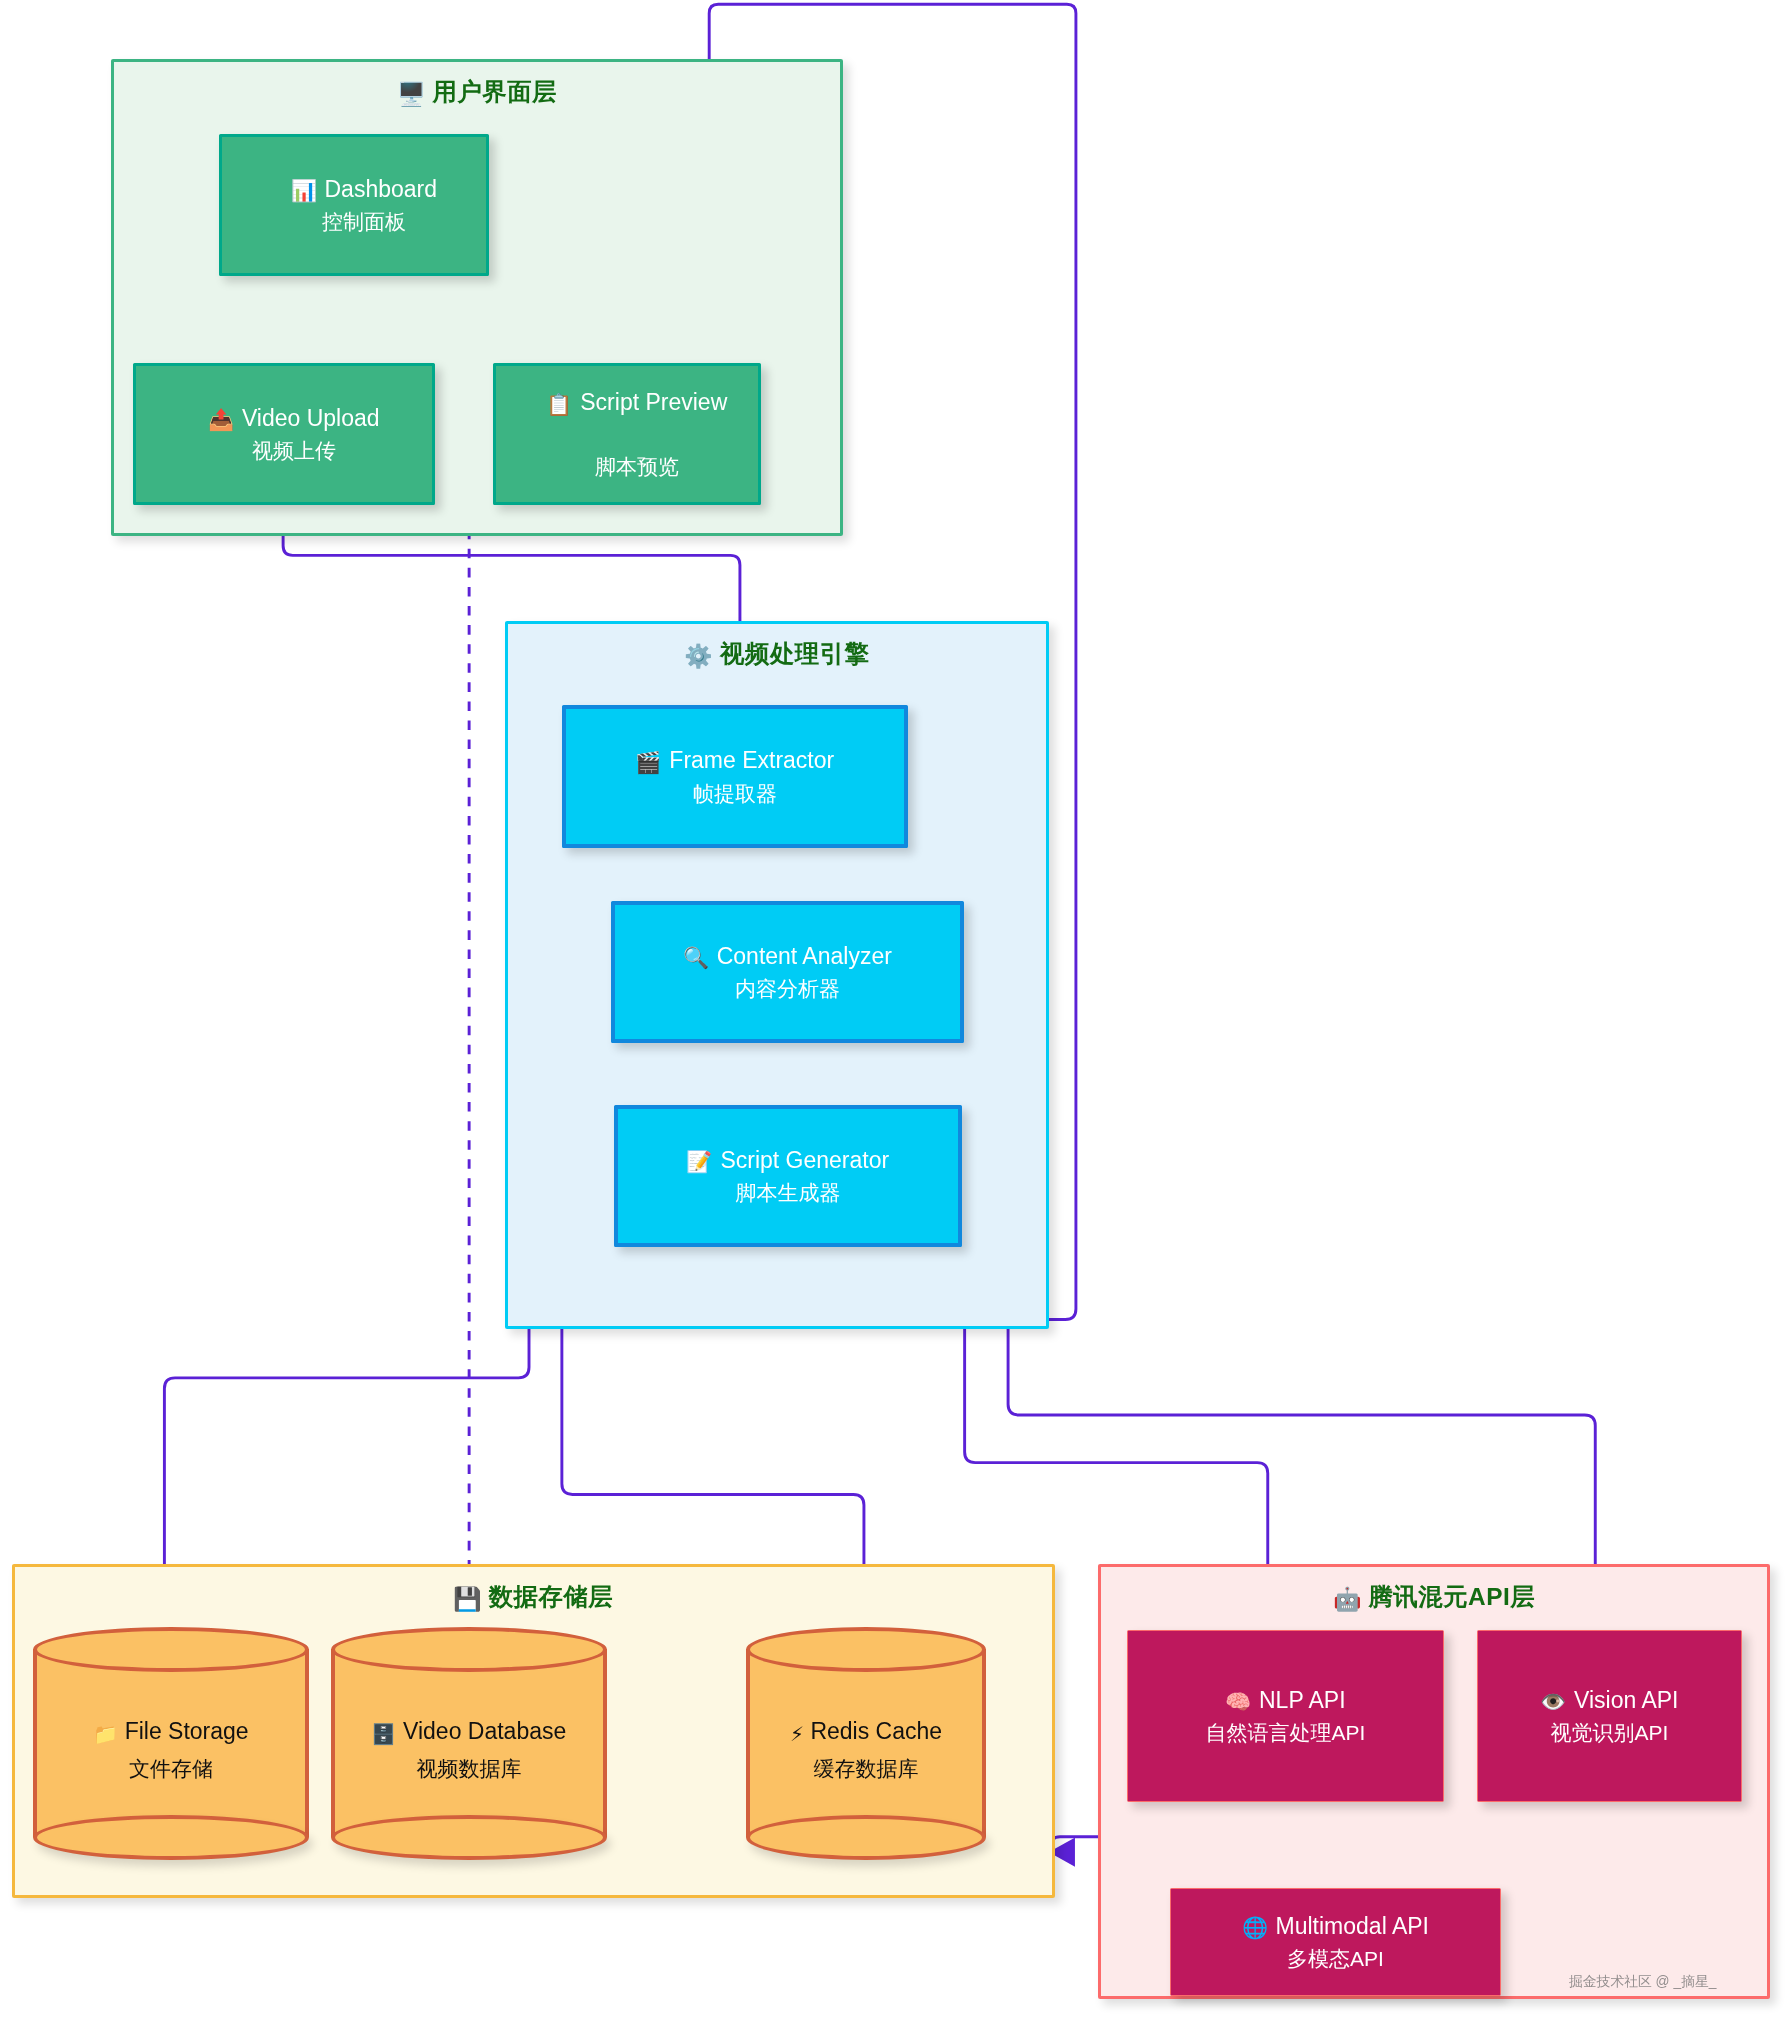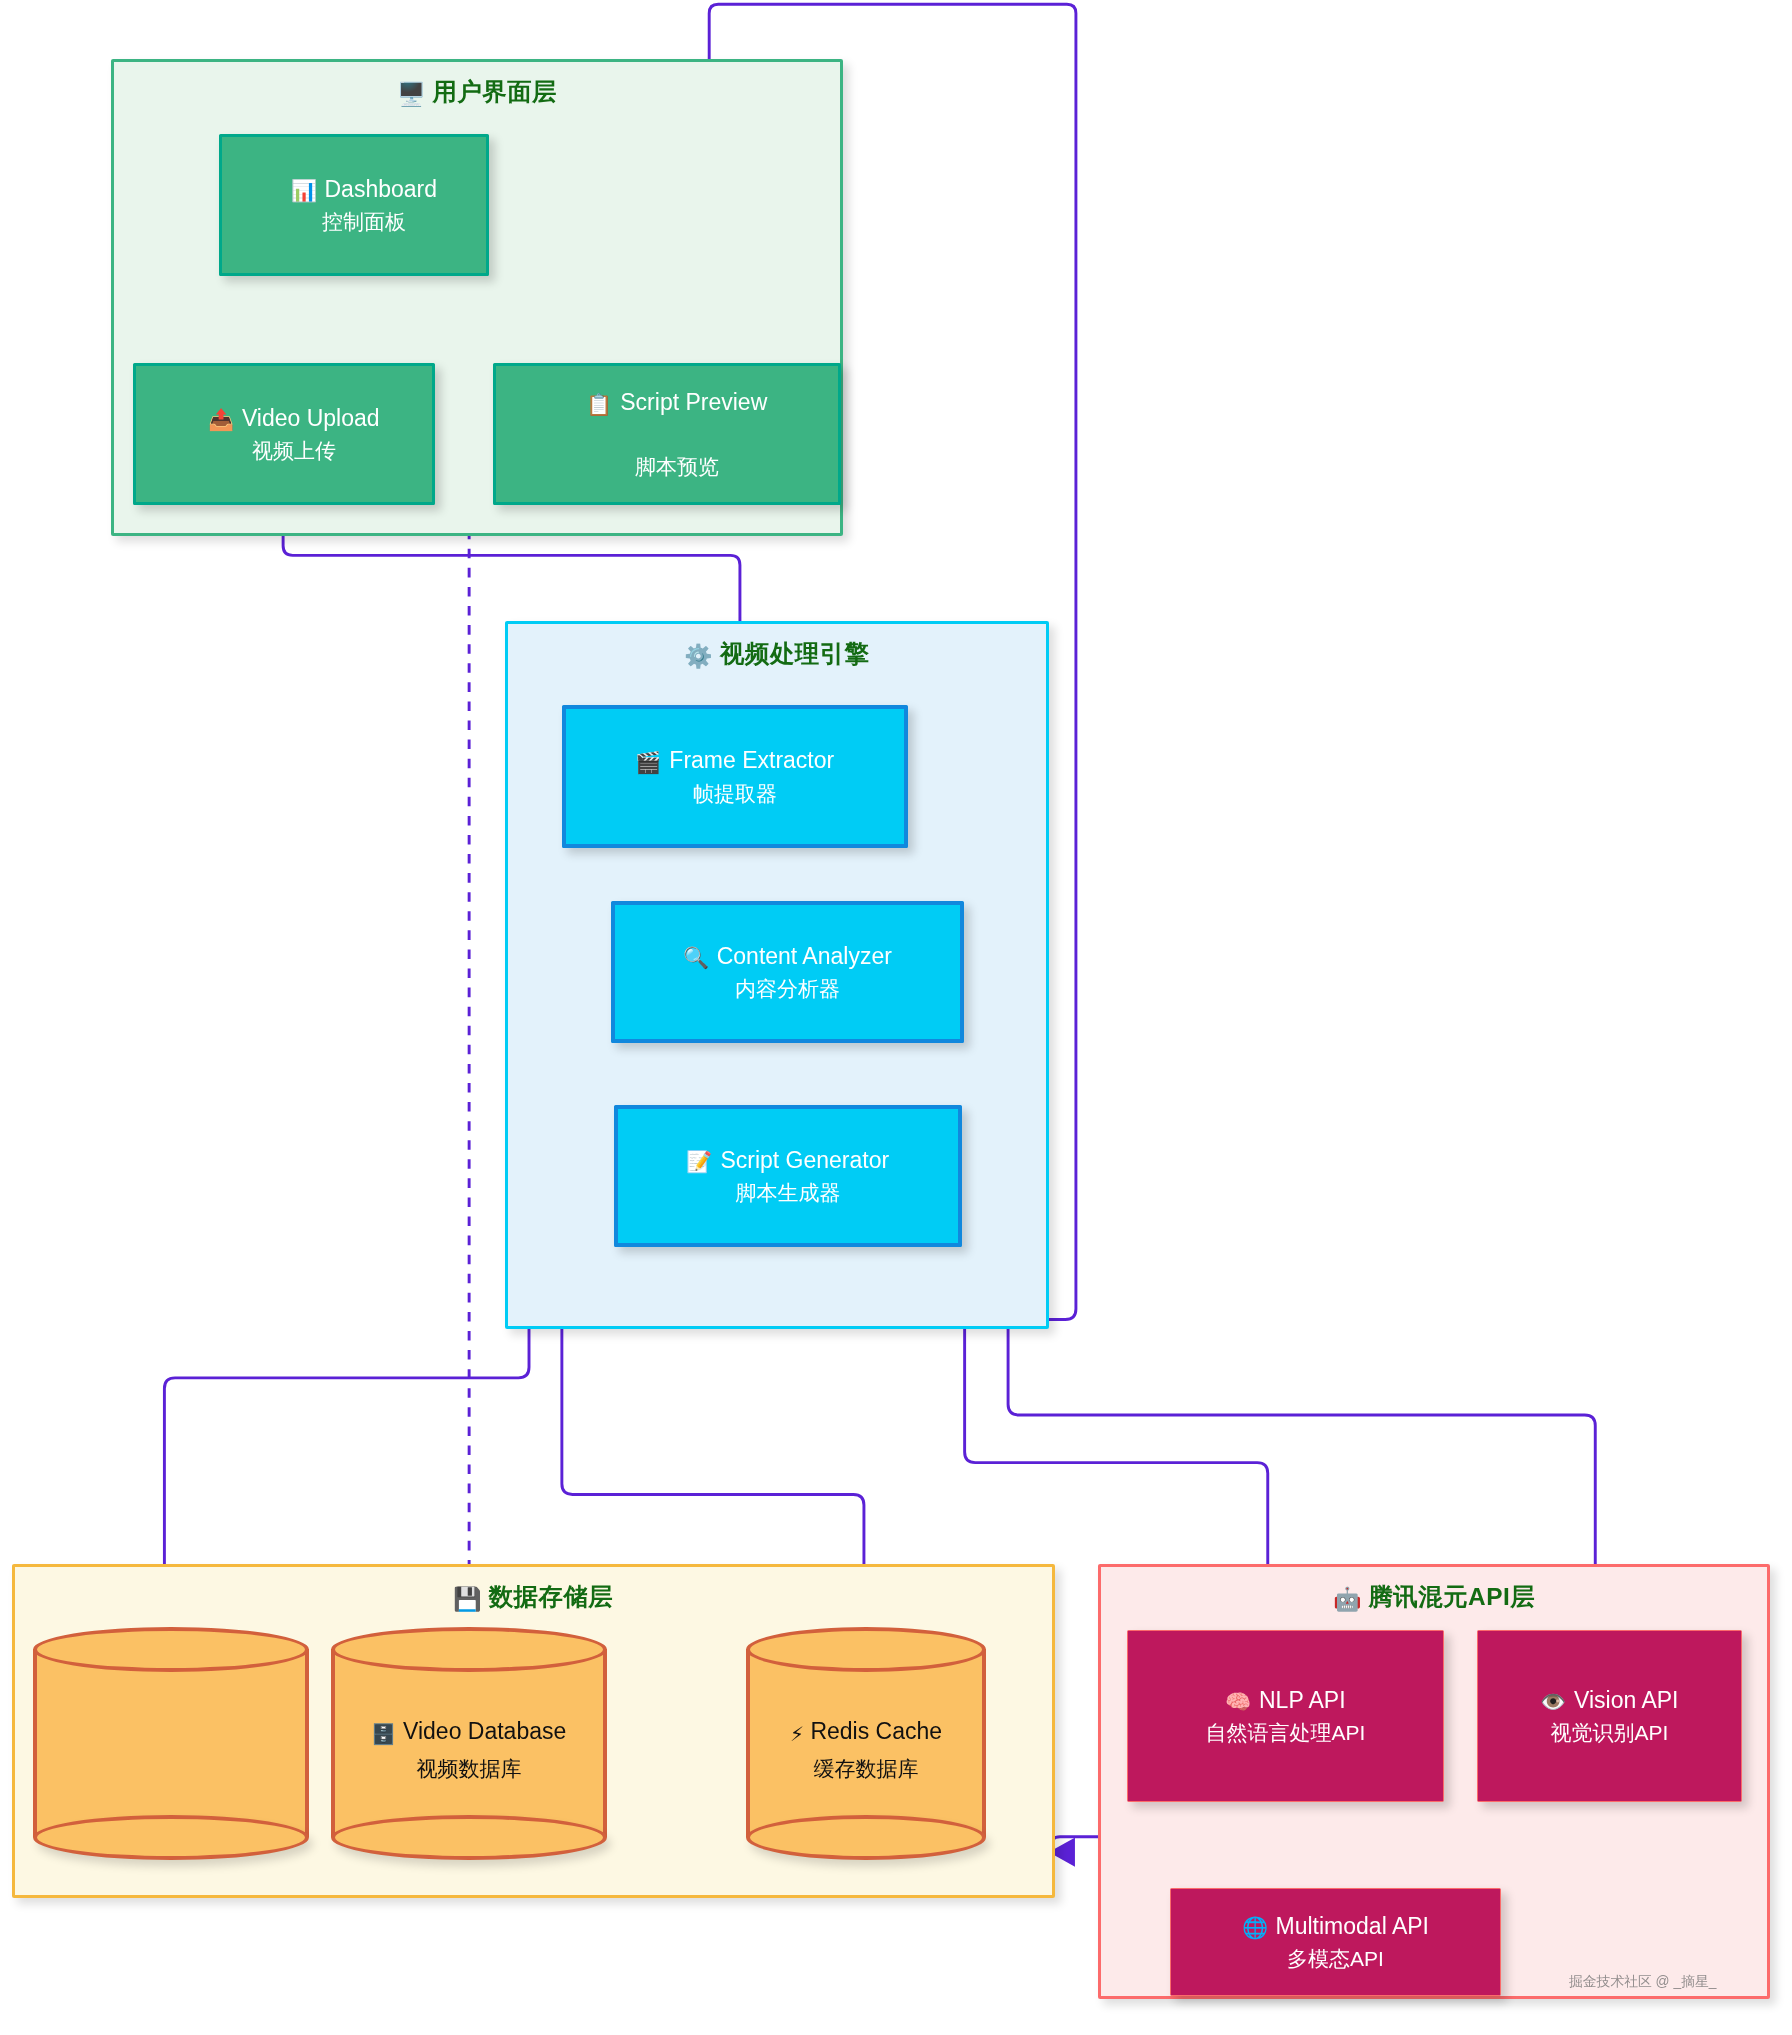--- a/index.html
+++ b/index.html
@@ -93,21 +93,21 @@
     <div class="l2">控制面板</div>
   </div>
 
   <div class="node n-green" style="left:133px;top:363px;width:302px;height:142px;">
     <div class="l1">
       <span class="ic">📤</span><span>Video Upload</span>
     </div>
     <div class="l2">视频上传</div>
   </div>
 
-  <div class="node n-green" style="left:493px;top:363px;width:348px;height:142px;gap:31px;">
+  <div class="node n-green" style="left:493px;top:363px;width:268px;height:142px;gap:31px;">
     <div class="l1">
       <span class="ic">📋</span><span>Script Preview</span>
     </div>
     <div class="l2">脚本预览</div>
   </div>
 
   <div class="cluster" style="left:505px;top:621px;width:544px;height:708px;background:#e3f2fb;border-color:#00ccf5;">
     <div class="cluster-title">
       <span class="ic">⚙️</span><span>视频处理引擎</span>
     </div>
@@ -137,20 +137,26 @@
   <div class="cluster" style="left:11.7px;top:1564px;width:1043px;height:334px;background:#fdf8e3;border-color:#f5b83d;">
     <div class="cluster-title" style="text-align:center;">
       <span class="ic">💾</span><span>数据存储层</span>
     </div>
   </div>
 
   <div class="cyl" style="left:33px;top:1627px;width:276px;height:232px;">
     <div class="body" style="height:188px;"></div>
     <div class="base" style="top:188px;"></div>
     <div class="cap"></div>
+    <div class="lbl" style="top:91px;">
+      <div class="l1">
+        <span class="ic">📁</span><span>File Storage</span>
+      </div>
+      <div class="l2">文件存储</div>
+    </div>
   </div>
 
   <div class="cyl" style="left:331px;top:1627px;width:276px;height:232px;">
     <div class="body" style="height:188px;"></div>
     <div class="base" style="top:188px;"></div>
     <div class="cap"></div>
     <div class="lbl" style="top:91px;">
       <div class="l1">
         <span class="ic">🗄️</span><span>Video Database</span>
       </div>

